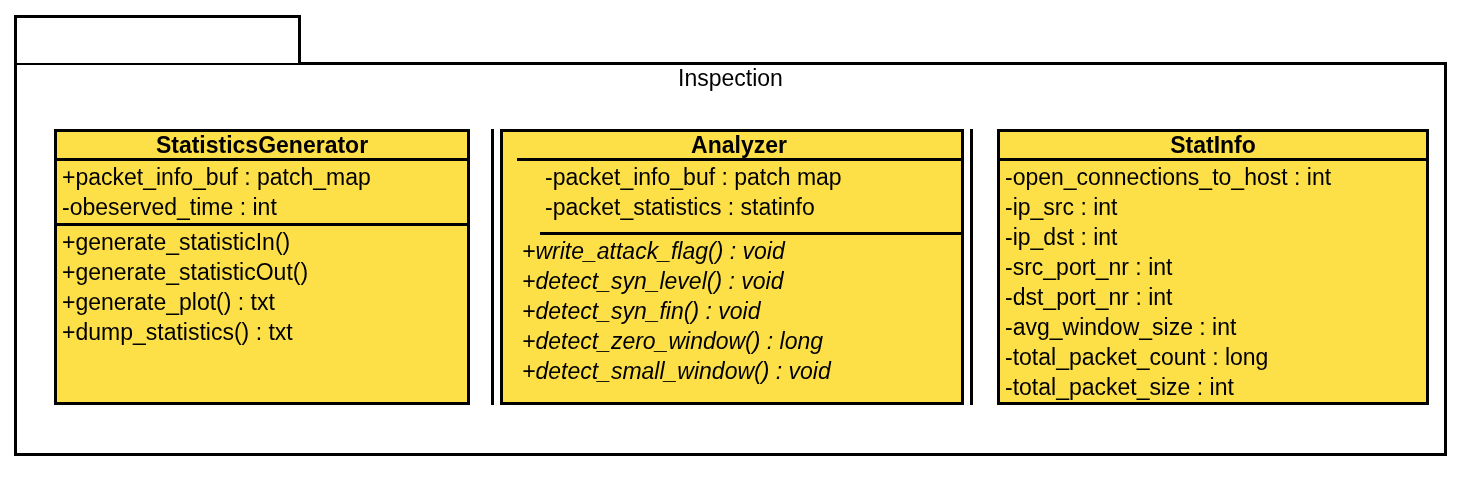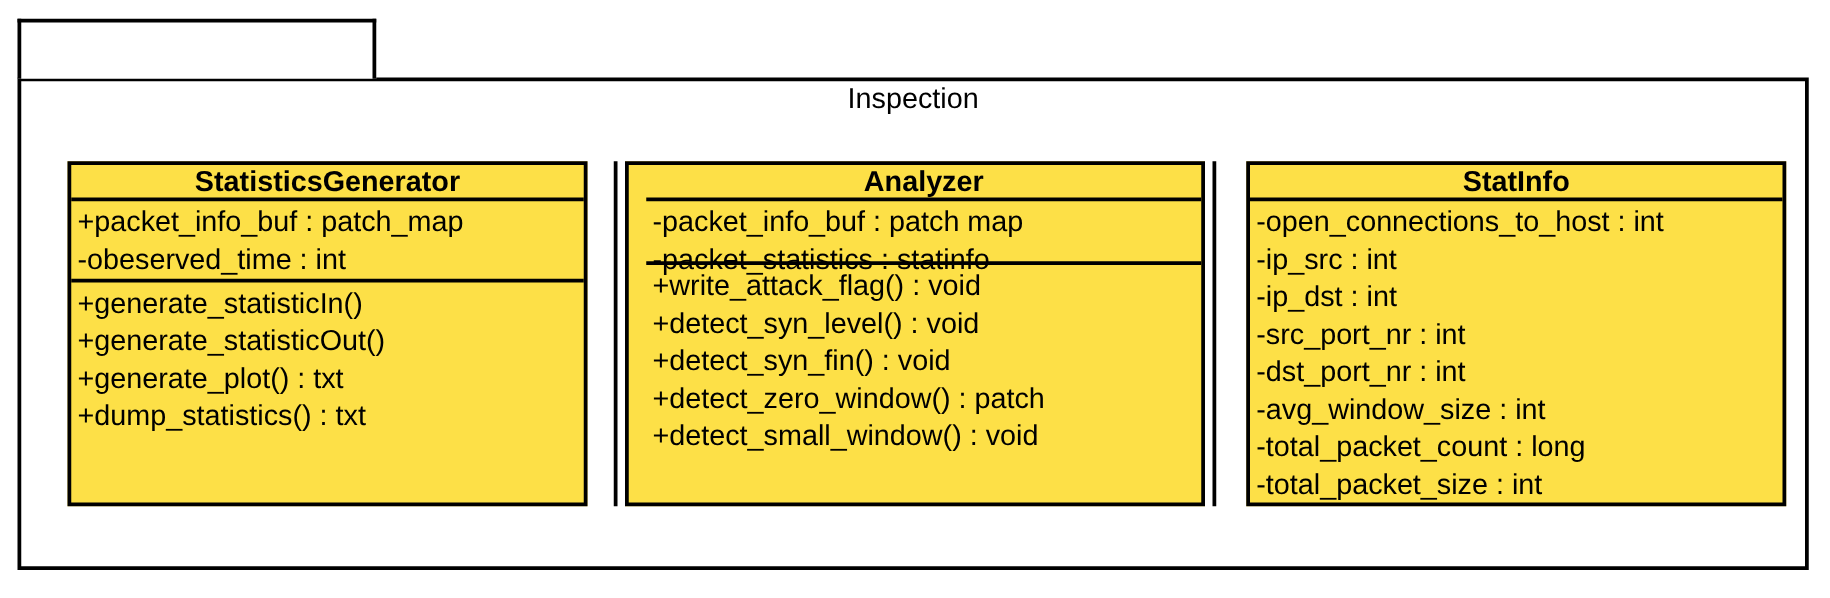--- a/index.html
+++ b/index.html
@@ -136,30 +136,30 @@
       <div class="member">+generate_plot() : txt</div>
       <div class="member">+dump_statistics() : txt</div>
     </div>
   </div>
 
   <div class="outer-frame" style="left:491px; top:129px; width:482px; height:276px;"></div>
 
   <div class="uml-class double-frame" style="left:500px; top:129px; width:464px; height:276px;padding-left:14px;">
     <div class="cls-header" style="height:29px; line-height:27px;">Analyzer</div>
 
-    <div class="cls-compartment with-divider" style="height:51px;">
+    <div class="cls-compartment with-divider" style="height:74px;margin-left:23px;">
       <div class="member">-packet_info_buf : patch map</div>
       <div class="member">-packet_statistics : statinfo</div>
     </div>
 
-    <div class="cls-compartment grow" style="height:175px;">
+    <div class="cls-compartment grow" style="height:175px;font-style:italic;">
       <div class="member">+write_attack_flag() : void</div>
       <div class="member">+detect_syn_level() : void</div>
       <div class="member">+detect_syn_fin() : void</div>
-      <div class="member">+detect_zero_window() : patch</div>
+      <div class="member">+detect_zero_window() : long</div>
       <div class="member">+detect_small_window() : void</div>
     </div>
   </div>
 
   <div class="uml-class" style="left:997px; top:129px; width:432px; height:276px;">
     <div class="cls-header" style="height:29px; line-height:27px;">StatInfo</div>
 
     <div class="cls-compartment" style="height:241px;">
       <div class="member">-open_connections_to_host : int</div>
       <div class="member">-ip_src : int</div>

